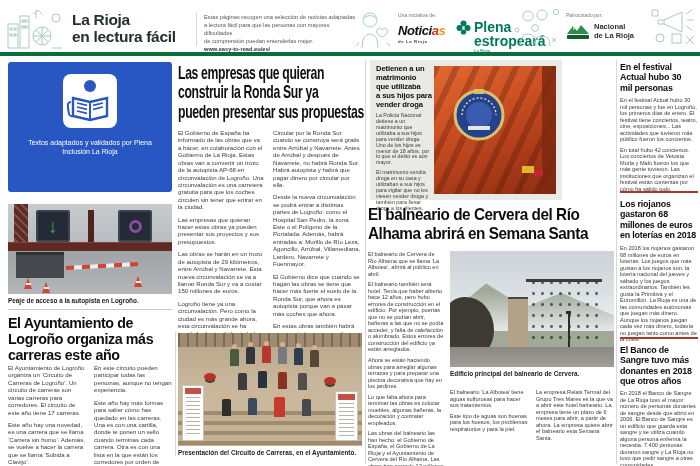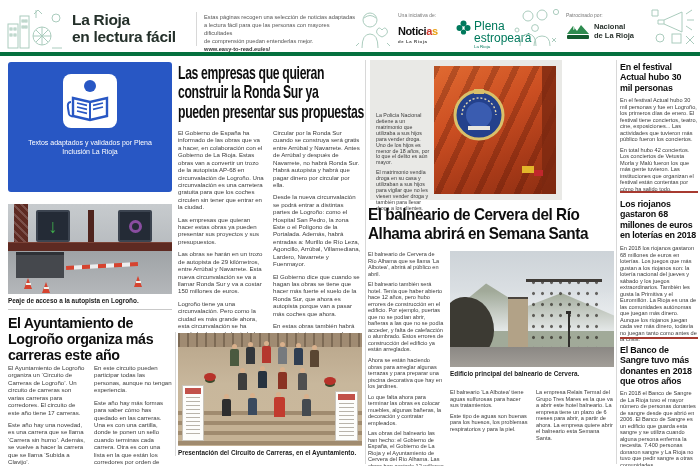--- a/index.html
+++ b/index.html
@@ -6,23 +6,23 @@
   html,body { width:700px; height:466px; }
   body { position:relative; background:#fff; overflow:hidden;
          font-family:"Liberation Sans", sans-serif; color:#222; }
   .abs { position:absolute; }
 
   
   .brand { font-weight:bold; font-size:15.5px; line-height:1.12; color:#24302a; letter-spacing:-0.3px; }
   .intro { font-size:5.7px; line-height:1.4; color:#555; width:152px; }
   .intro .url { font-weight:bold; color:#333; }
   .tiny-label { font-size:5px; color:#777; }
-  .noticias-word { font-size:11px; font-weight:bold; letter-spacing:-0.4px; color:#111; white-space:nowrap; }
+  .noticias-word { font-size:13px; font-weight:bold; letter-spacing:-0.4px; color:#111; white-space:nowrap;font-style:italic; }
   .noticias-sub { font-size:4.3px; font-weight:bold; color:#444; letter-spacing:0.6px; }
-  .plena-txt { font-size:12px; font-weight:normal; color:#00795c; line-height:1; }
+  .plena-txt { font-size:14px; font-weight:bold; color:#00795c; line-height:1; }
   .plena-sub { font-size:4.4px; color:#00795c; }
   .gob-txt { font-size:7.5px; font-weight:bold; color:#2a332e; line-height:1.1; }
   .green-bar { background:#05703e; }
   .vrule { background:#d8d8d8; width:1px; }
   .hrule { background:#c9c9c9; height:1px; }
   .redrule { background:#a73a30; height:2px; }
 
   
   .headline-line { font-weight:bold; color:#0e0e0e; white-space:nowrap; transform-origin:0 0; }
   .h-big   { font-size:18.5px; line-height:1.05; letter-spacing:-0.5px; transform:scaleX(0.66); }
@@ -281,20 +281,27 @@
   <div class="person" style="left:100px;top:39px;background:#8a3324;"></div>
   <div class="person" style="left:120px;top:40px;background:#4f4f4f;"></div>
   <div class="person" style="left:44px;top:66px;background:#2e2e2e;"></div>
   <div class="person" style="left:70px;top:65px;background:#3a4a5e;"></div>
   <div class="person" style="left:96px;top:64px;width:11px;height:20px;background:#c23b2e;"></div>
   <div class="person" style="left:124px;top:66px;background:#444a50;"></div>
 </div>
 <div class="abs caption" style="left:178px;top:449px;width:184px;">Presentación del Circuito de Carreras, en el Ayuntamiento.</div>
 
 <div class="abs graybox" style="left:370px;top:60px;width:192px;height:140px;">
+  <div class="abs" style="left:6px;top:5px;">
+    <div class="headline-line h-box">Detienen a un</div>
+    <div class="headline-line h-box">matrimonio</div>
+    <div class="headline-line h-box">que utilizaba</div>
+    <div class="headline-line h-box">a sus hijos para</div>
+    <div class="headline-line h-box">vender droga</div>
+  </div>
   <div class="abs bodytxt xsmall" style="left:6px;top:53px;width:54px;">
     <p style="margin-bottom:4px;">La Policía Nacional detiene a un matrimonio que utilizaba a sus hijos para vender droga. Uno de los hijos es menor de 18 años, por lo que el delito es aún mayor.</p>
     <p>El matrimonio vendía droga en su casa y utilizaban a sus hijos para vigilar que no les viesen vender droga y también para llevar droga a los clientes.</p>
   </div>
   <div class="photo police" style="left:64px;top:6px;width:122px;height:128px;">
     <div class="folds"></div>
     <div class="stripe"></div>
     <svg class="abs" style="left:16px;top:20px;" width="58" height="58" viewBox="0 0 58 58">
       <circle cx="29" cy="29" r="24" fill="#24418c" stroke="#d9c06a" stroke-width="3"></circle>
       <circle cx="29" cy="29" r="13" fill="#3a5cb0"></circle>

